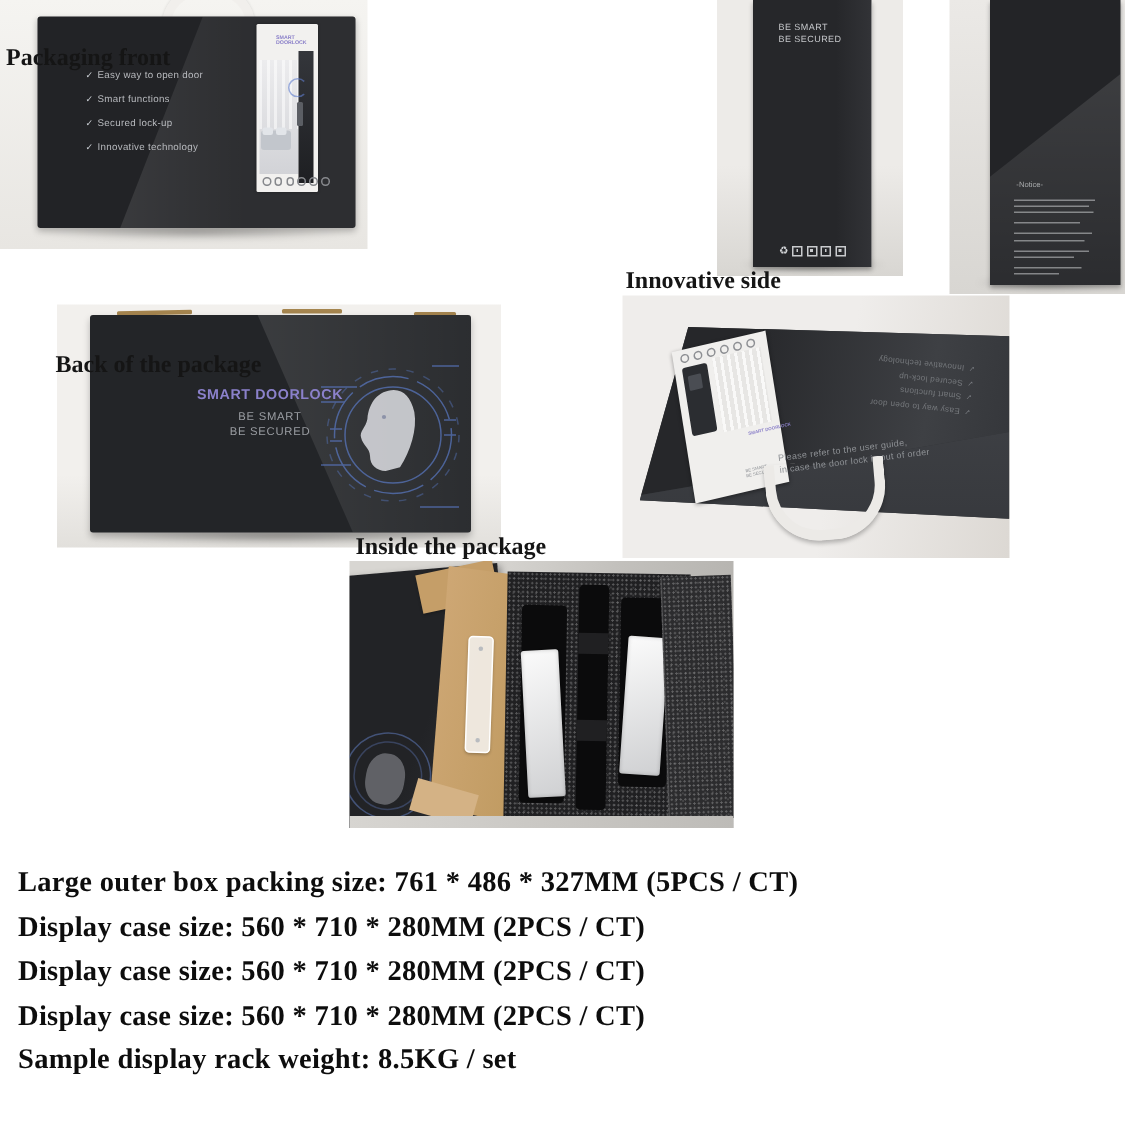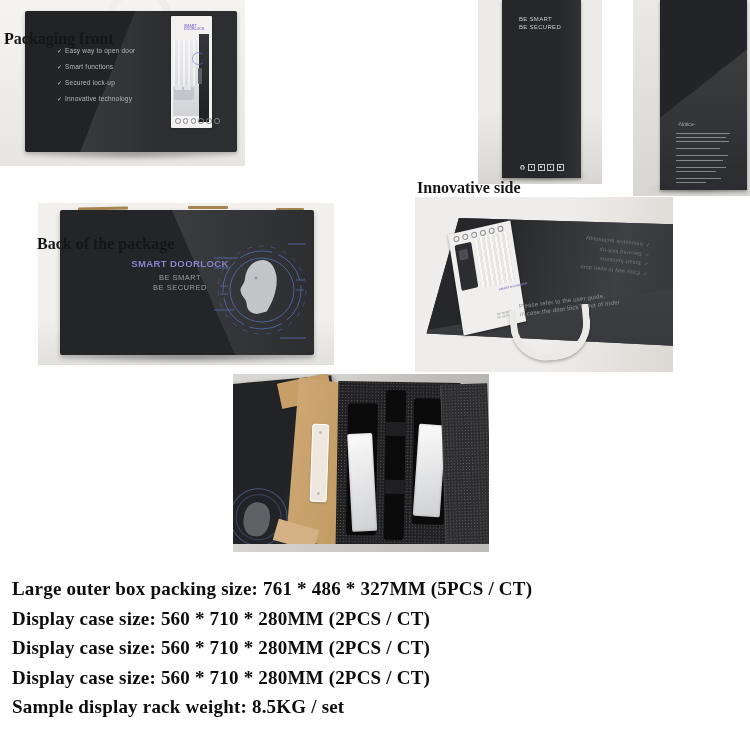--- a/index.html
+++ b/index.html
@@ -158,20 +158,21 @@
          font-size:19px;line-height:29.5px;color:#0d0d0d;letter-spacing:.2px;white-space:nowrap;}
 </style>
 </head>
 <body>
 
 <div id="canvas">
 
   <div class="plabel" style="left:4px;top:2px;margin-top:28px;">Packaging front</div>
   <div class="plabel" style="left:37px;top:187px;margin-top:48px;">Back of the package</div>
   <div class="plabel" style="left:417px;top:179px;">Innovative side</div>
+  <div class="plabel" style="left:237px;top:356px;">Inside the package</div>
 
   <div class="photo" id="p-front">
     <div class="handle"></div>
     <div class="floor-shadow" style="left:18px;top:150px;width:224px;height:10px;"></div>
     <div class="box brush-h">
       <div class="lightface"></div>
       <div class="features">
         <div class="feat-row">
           <span class="tick">✓</span>
           <span class="ftx">Easy way to open door</span>

